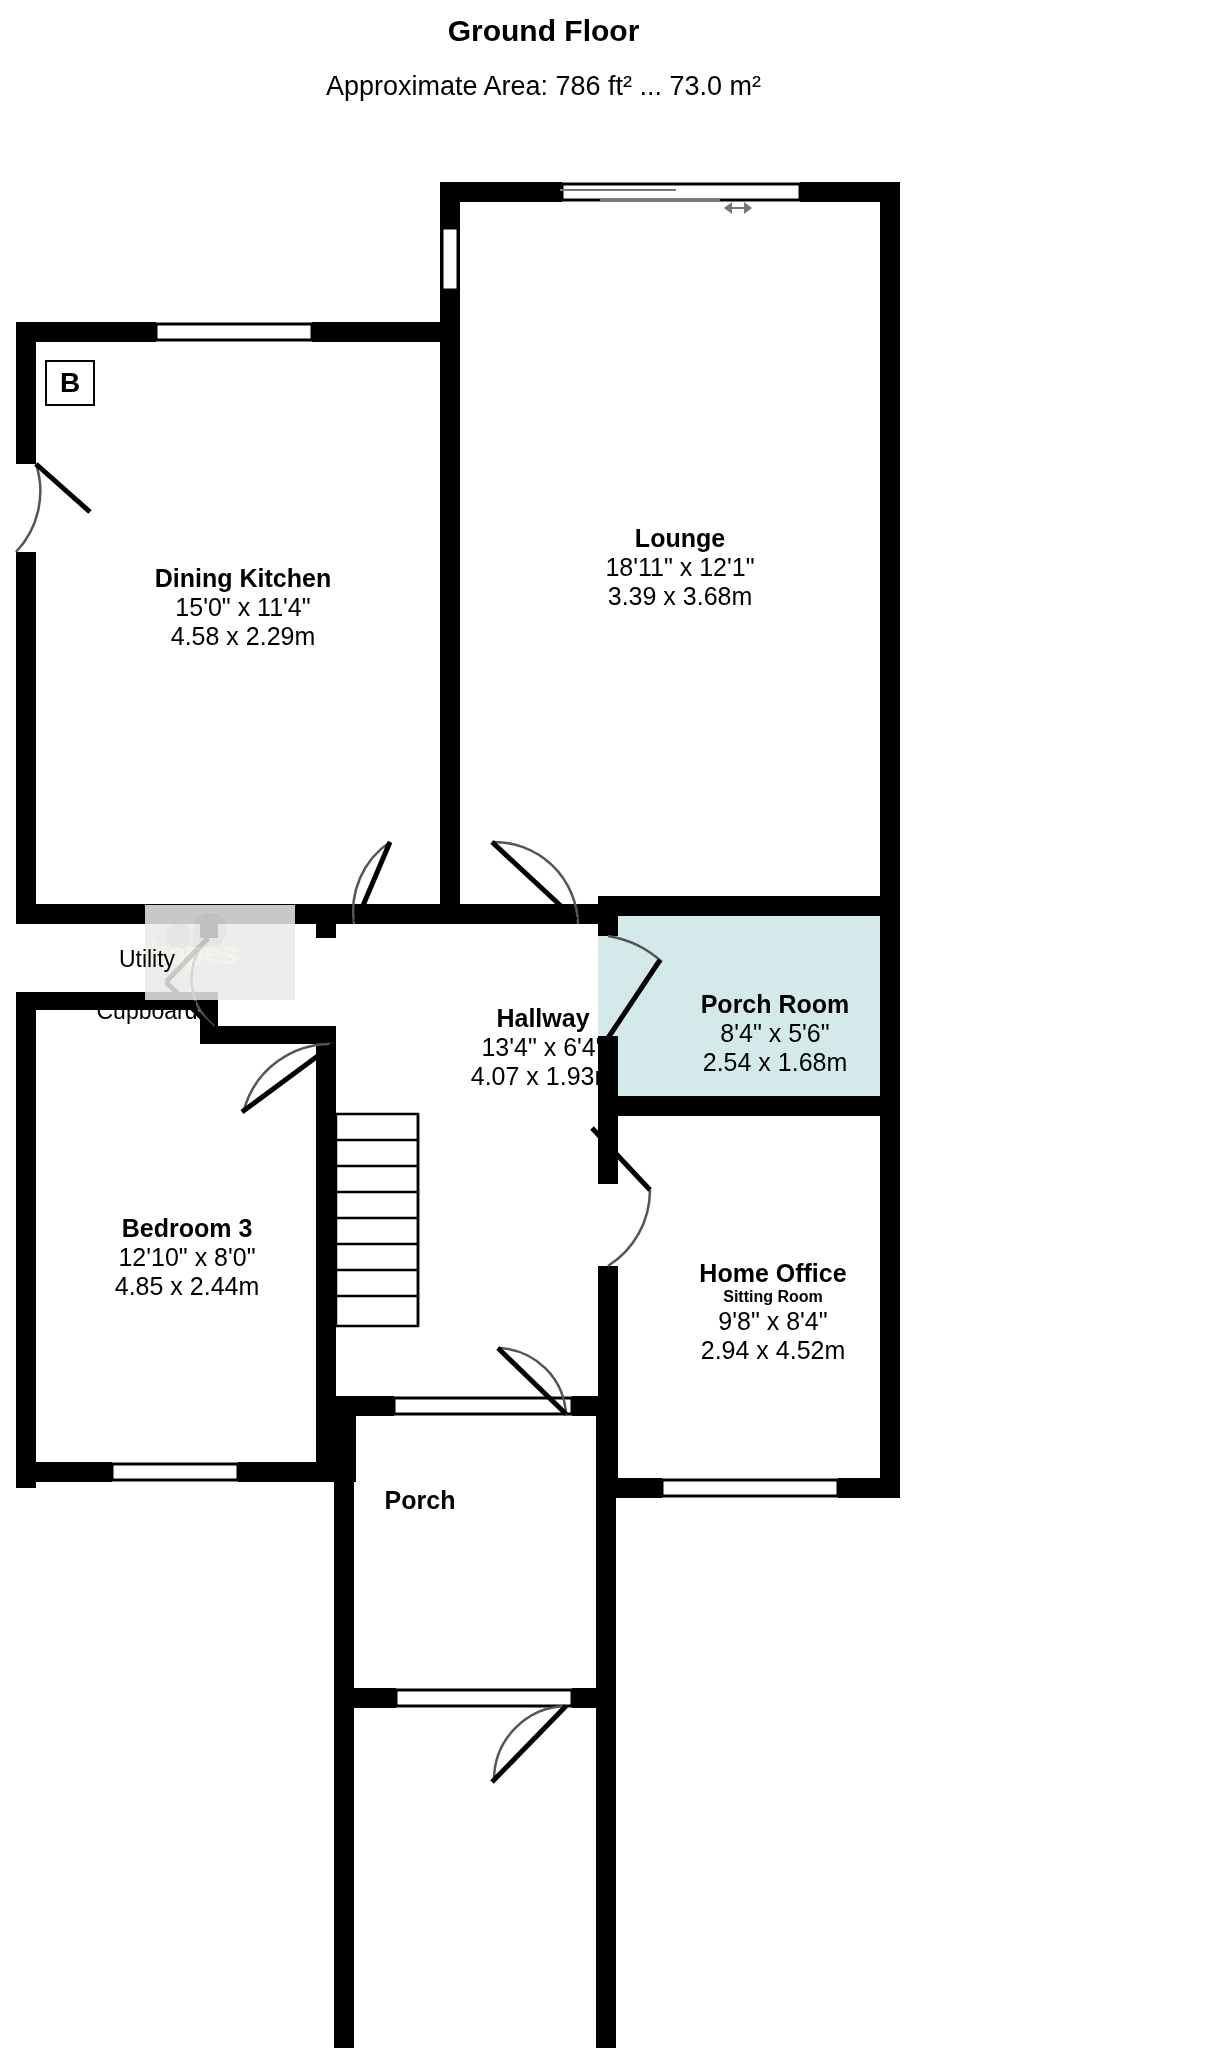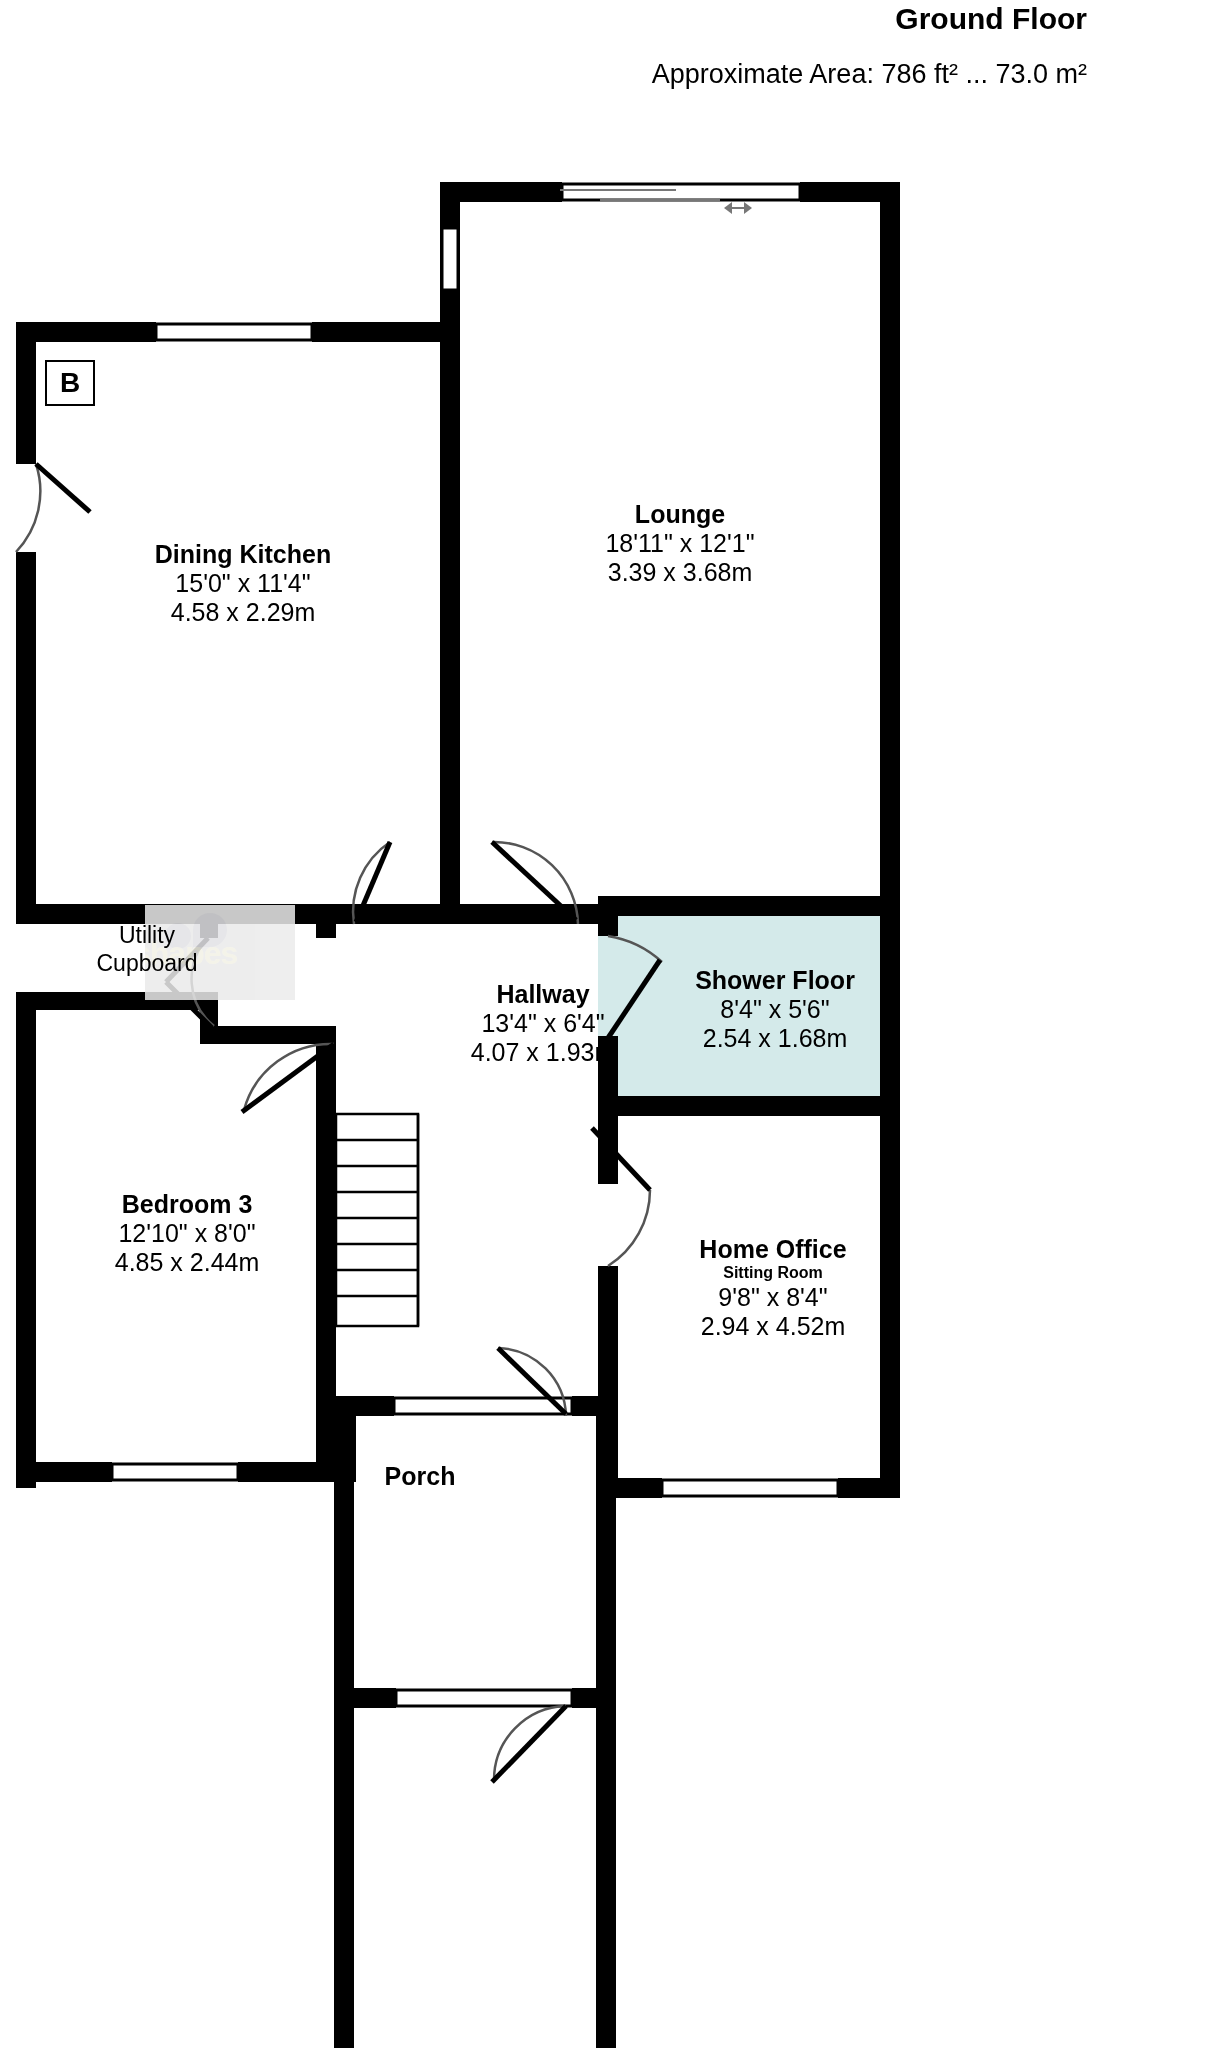--- a/index.html
+++ b/index.html
@@ -1,30 +1,30 @@
 <!DOCTYPE html>
 <html><head>
 <meta charset="utf-8">
 <style>
   html,body{margin:0;padding:0;background:#ffffff;}
   body{width:1206px;height:2048px;position:relative;overflow:hidden;
        font-family:"Liberation Sans","DejaVu Sans",sans-serif;color:#000;}
 
   
-  #header{position:absolute;left:0;top:0;width:1087px;text-align:right;}
+  #header{position:absolute;left:0;top:12px;width:1087px;text-align:center;}
   #title{font-size:30px;font-weight:bold;letter-spacing:0px;line-height:34px;margin-top:2px;}
   #subtitle{font-size:27px;font-weight:normal;line-height:34px;margin-top:21px;}
 
   
   #plan{position:absolute;left:0;top:0;width:1206px;height:2048px;}
   #plan svg{position:absolute;left:0;top:0;}
 
   
   .lbl{position:absolute;text-align:center;line-height:1.16;}
-  .lbl .nm{font-weight:bold;font-size:25px;white-space:nowrap;}
+  .lbl .nm{font-weight:bold;font-size:25px;white-space:nowrap;margin-top:24px;}
   .lbl .nm2{font-weight:bold;font-size:16px;white-space:nowrap;}
   .lbl .dim{font-weight:normal;font-size:25px;white-space:nowrap;}
   .lbl.small .nm{font-size:23px;font-weight:normal;}
 
   #lbl-dining{left:88px;  top:540px; width:310px;}
   #lbl-lounge{left:525px; top:500px; width:310px;}
   #lbl-hallway{left:388px;top:980px; width:310px;}
   #lbl-shower{left:640px; top:966px; width:270px;}
   #lbl-bed3{left:27px;    top:1190px;width:320px;}
   #lbl-office{left:638px; top:1235px;width:270px;}
@@ -232,21 +232,21 @@
   <div class="dim">3.39 x 3.68m</div>
 </div>
 
 <div class="lbl" id="lbl-hallway">
   <div class="nm">Hallway</div>
   <div class="dim">13'4" x 6'4"</div>
   <div class="dim">4.07 x 1.93m</div>
 </div>
 
 <div class="lbl" id="lbl-shower">
-  <div class="nm">Shower Floor</div>
+  <div class="nm">Porch Room</div>
   <div class="dim">8'4" x 5'6"</div>
   <div class="dim">2.54 x 1.68m</div>
 </div>
 
 <div class="lbl" id="lbl-bed3">
   <div class="nm">Bedroom 3</div>
   <div class="dim">12'10" x 8'0"</div>
   <div class="dim">4.85 x 2.44m</div>
 </div>
 

